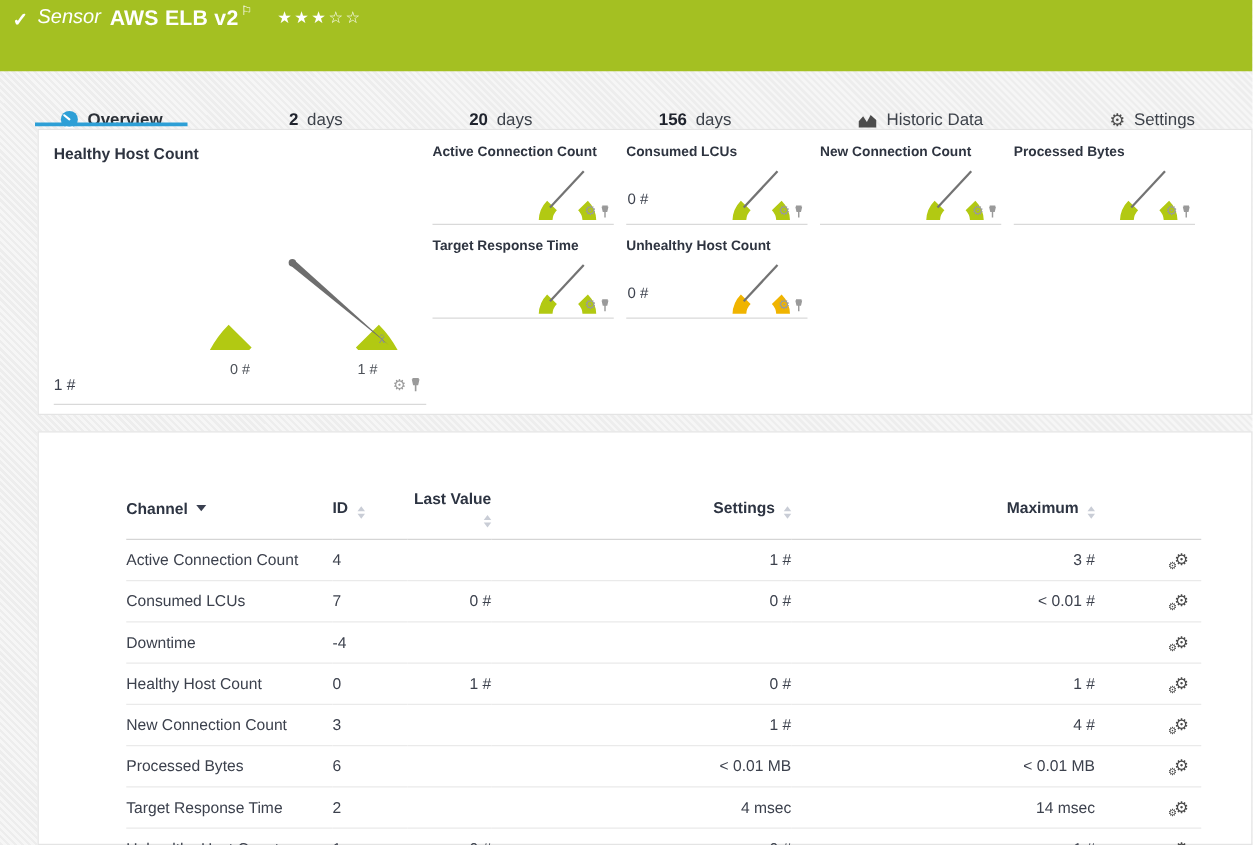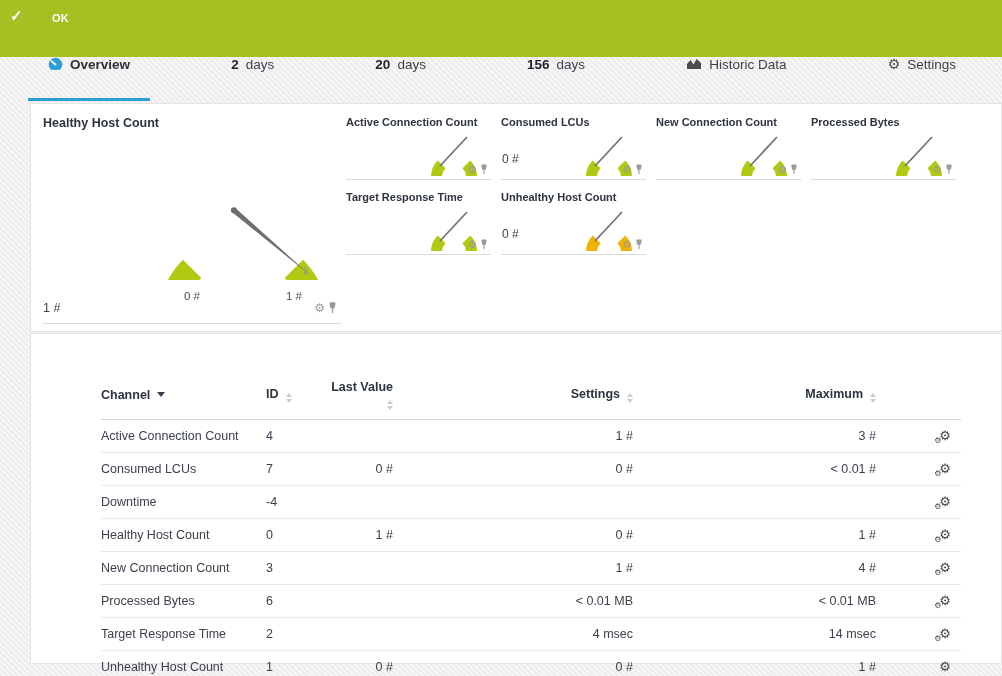--- a/index.html
+++ b/index.html
@@ -15,33 +15,33 @@
   .topbar .check { color:#fff; font-size:15px; font-weight:bold; position:absolute; left:10px; top:7px; }
   .title-line { padding-left: 20px; display:flex; align-items:flex-start; }
   .kind { color:#fff; font-style: italic; font-size:16px; padding-right:7px; }
   .sensor-title { color:#fff; font-weight:bold; font-size:17px; letter-spacing:.2px; }
   .flag { color:#fff; font-size:10px; margin-left:2px; margin-top:-2px; }
   .stars { color:#fff; font-size:13px; letter-spacing:2px; margin-left:20px; margin-top:1px; }
   .status-ok { color:#fff; font-weight:bold; font-size:11px; padding-left:42px; margin-top:7px; letter-spacing:.3px; }
 
   
   .tabbar { height: 46px; display:flex; align-items:stretch; justify-content:space-between; padding:0 26px 0 28px; }
-  .tab { position:relative; display:flex; align-items:flex-start; gap:7px; padding:0 20px; cursor:pointer;
-         color:#3d424a; font-size:13.5px; }
+  .tab { position:relative; display:flex; align-items:flex-end; gap:7px; padding:0 20px; cursor:pointer;
+         color:#3d424a; font-size:13.5px;margin-top:12px; }
   .tab .tab-num { font-weight:bold; color:#20242e; }
   .tab .tab-label { white-space:nowrap; }
   .tab.active { font-weight:bold; color:#2b3037; }
   .tab.active::after { content:""; position:absolute; left:0; right:0; bottom:2px; height:3px; }
   .tab-icon { display:inline-flex; align-items:center; }
   .gear-glyph { font-size:14px; color:#4c4c4c; line-height:1; }
 
   
   .panel { position:absolute; left:30px; background:#fff; border:1px solid #e4e4e4; }
   .gauges-panel { top:103px; width:972px; height:229px; }
-  .table-panel  { top:333px; width:972px; height:331px; }
+  .table-panel  { top:345px; width:972px; height:331px; }
 
   
   .big-cell { position:absolute; left:12px; top:0; width:298px; height:220px; border-bottom:1px solid #d9d9d9; }
   .big-title { position:absolute; left:0; top:12px; font-size:12.5px; font-weight:bold; color:#2e3440; }
   .big-svg { position:absolute; left:100px; top:26px; }
   .glabel { position:absolute; width:40px; text-align:center; font-size:11.5px; color:#4c5158; }
   .glabel.min { left:129px; top:186px; }
   .glabel.max { left:231px; top:186px; }
   .xbar { position:absolute; left:260px; top:162px; font-size:10px; color:#8a8f96; }
   .big-value { position:absolute; left:0px; top:197px; font-size:12.5px; color:#3c414d; }
@@ -74,21 +74,26 @@
   .sort-desc { display:inline-block; width:0; height:0; margin-left:7px; vertical-align:2px;
                border-left:4px solid transparent; border-right:4px solid transparent; border-top:5px solid #3a4050; }
   .chan-gears { position:relative; display:inline-block; font-size:13px; color:#4a4a4a; cursor:pointer; line-height:1; }
   .chan-gears i { position:absolute; left:-5px; bottom:-3px; font-size:8px; font-style:normal; color:#4a4a4a; }
 </style>
 <style>.tab.active::after{background:#2d9fd6;}</style></head>
 <body>
 
 <header class="topbar" style="background: rgb(164, 192, 34);">
   <span class="check">✓</span>
-  <div class="status-ok">OK</div>
+  <div class="title-line">
+    <span class="kind">Sensor</span>
+    <span class="sensor-title">AWS ELB v2</span>
+    <span class="flag">⚐</span>
+    <span class="stars">★★★☆☆</span>
+  </div>
 </header>
 
 <nav class="tabbar">
   <div class="tab active">
     <span class="tab-icon">
         <svg width="15" height="15" viewBox="0 0 15 15">
           <circle cx="7.5" cy="7.5" r="6.8" fill="#2d9fd6"></circle>
           <path d="M7.5 7.5 L3.4 4.2" stroke="#fff" stroke-width="1.7" stroke-linecap="round"></path>
           <path d="M4.3 13.1 A6.8 6.8 0 0 0 10.7 13.1" stroke="#fff" stroke-width="1.6" fill="none"></path>
         </svg>

